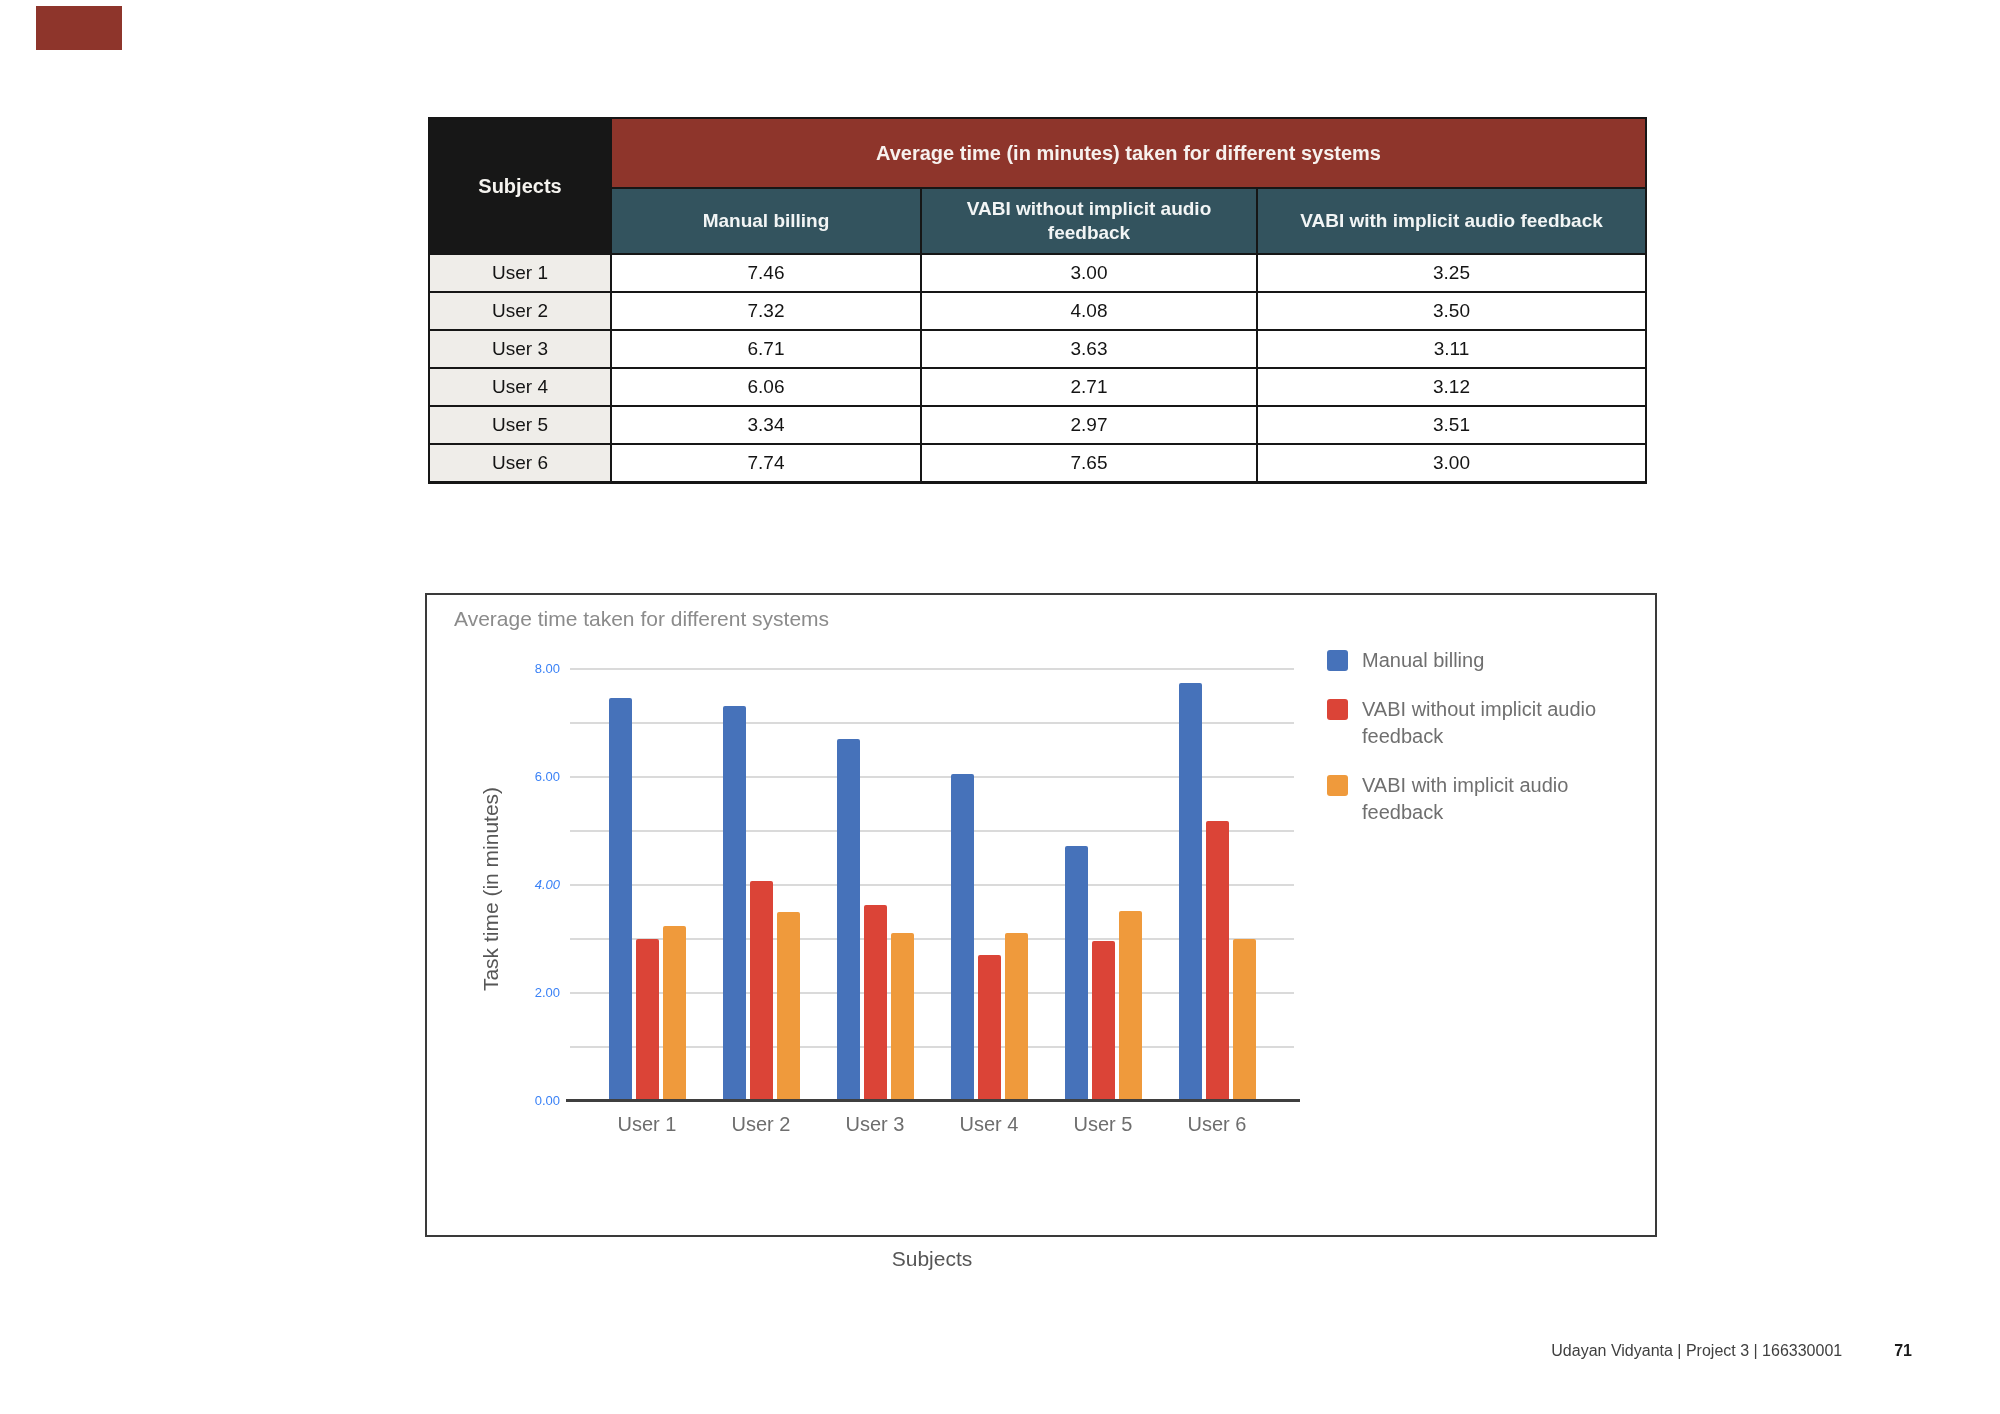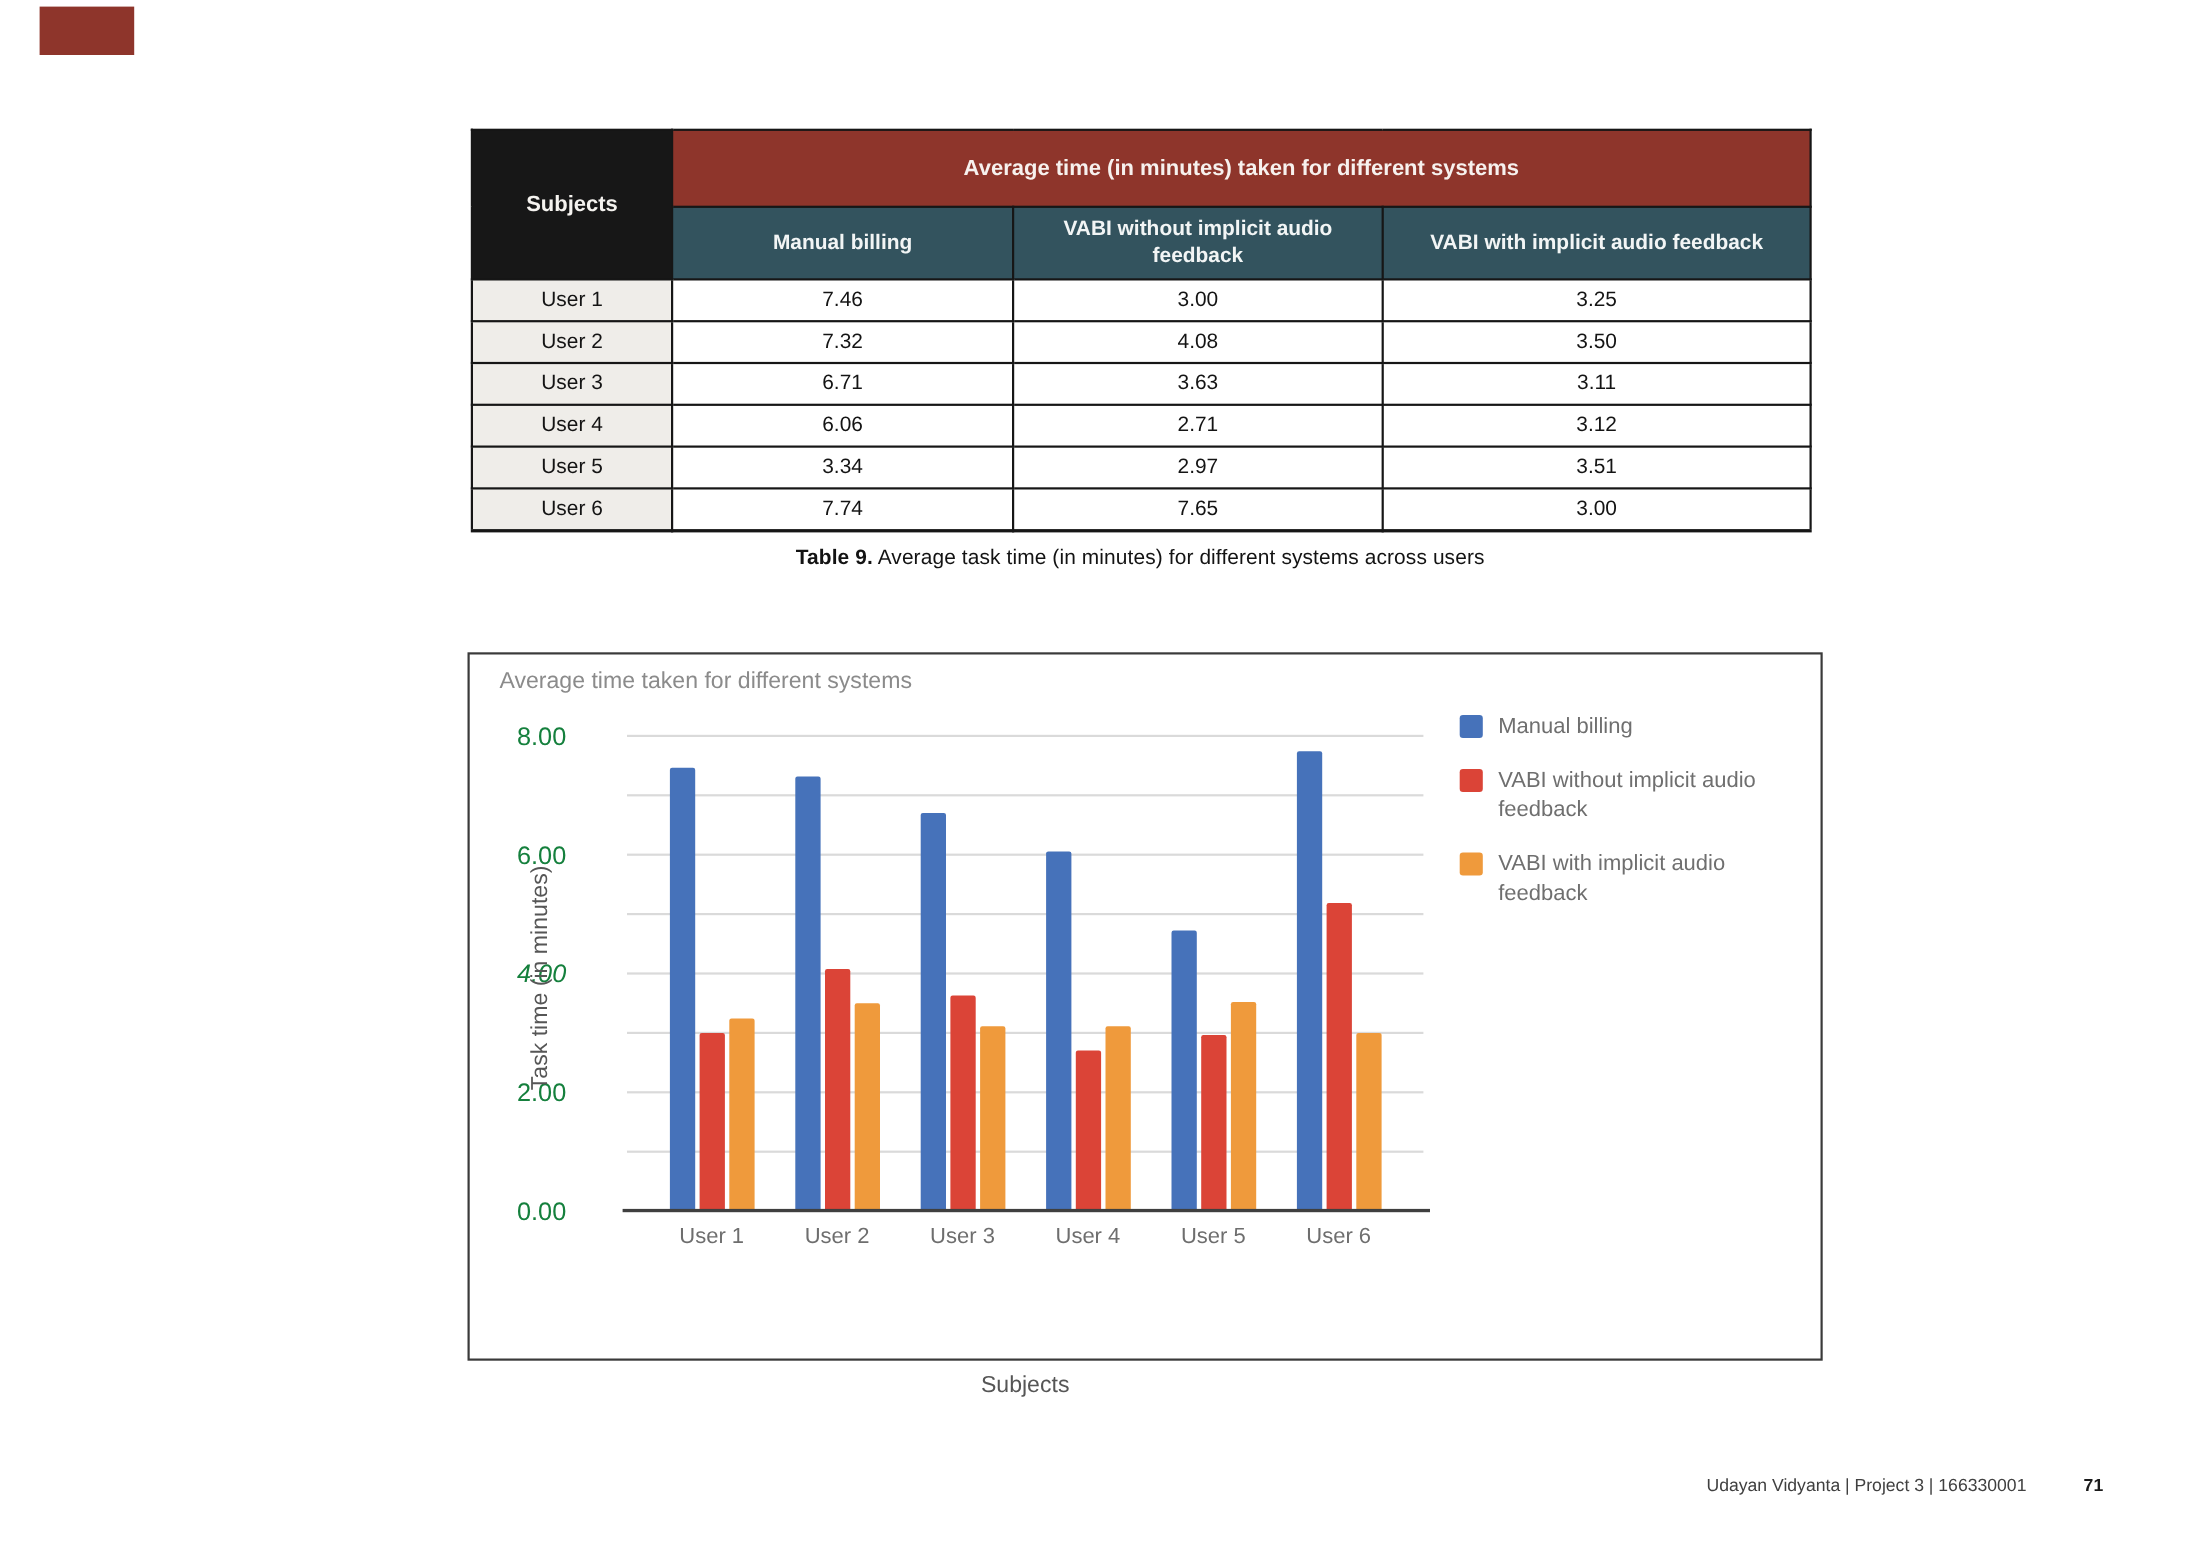--- a/index.html
+++ b/index.html
@@ -116,22 +116,23 @@
     position: absolute;
     left: -4px; right: -6px; bottom: -1px;
     height: 3px;
     background: #3f3f3f;
     z-index: 3;
   }
   .ytick {
     position: absolute;
     right: 734px;
     width: 90px;
-    font-size: 23px;
-    color: #15803d;
+    text-align: right;
+    font-size: 13px;
+    color: #3b82f6;
     line-height: 20px;
   }
   .slots {
     position: absolute;
     left: 20px; bottom: 0;
     width: 684px; height: 432px;
     display: flex;
     z-index: 2;
   }
   .slot {
@@ -267,23 +268,20 @@
           <tr>
             <th class="row-label">User 6</th>
             <td class="cell">7.74</td>
             <td class="cell">7.65</td>
             <td class="cell">3.00</td>
           </tr>
         </tbody>
     </table>
   </div>
 
-  <div class="caption table-caption">
-    <span class="cap-label">Table 9.</span><span> Average task time (in minutes) for different systems across users</span>
-  </div>
 
   <div class="figure-box">
     <div class="chart-title">Average time taken for different systems</div>
 
     <div class="plot-area" id="plot-area">
       <div class="axis-baseline"></div>
       <div class="slots" id="slots">
           <div class="slot">
             <div class="bar" style="height: 402.84px; background: rgb(70, 114, 186);"></div>
             <div class="bar" style="height: 162px; background: rgb(219, 68, 55);"></div>

